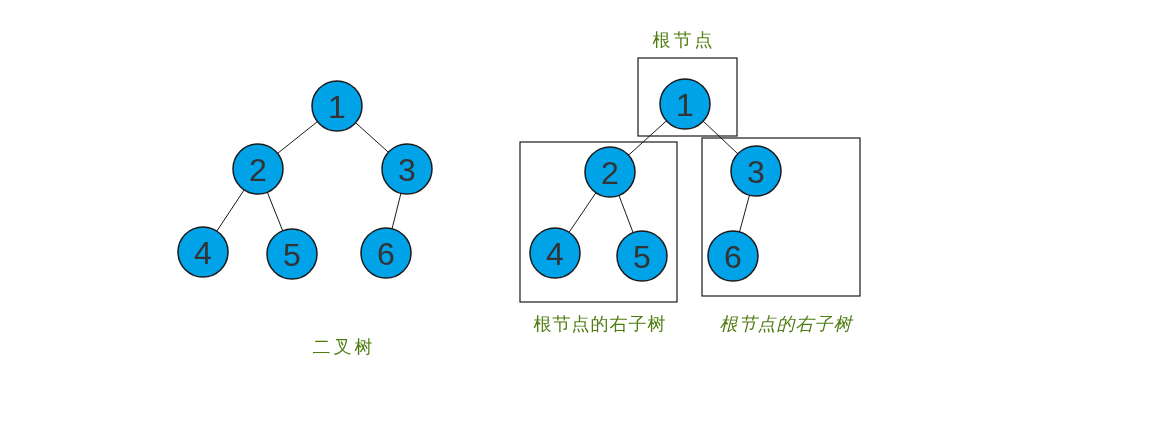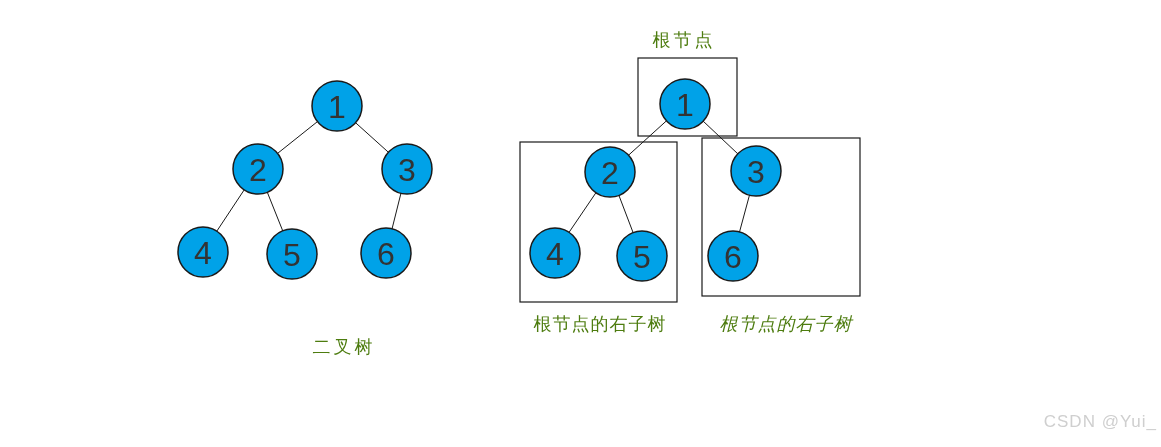--- a/index.html
+++ b/index.html
@@ -93,14 +93,13 @@
     </svg>
 
   <div class="caption caption-left-tree">二叉树</div>
 
   <div class="caption caption-root">根节点</div>
 
   <div class="caption caption-left-sub">根节点的右子树</div>
 
   <div class="caption caption-right-sub">根节点的右子树</div>
 
-  <div class="watermark">CSDN @Yui_</div>
 </div>
 
 </body></html>

